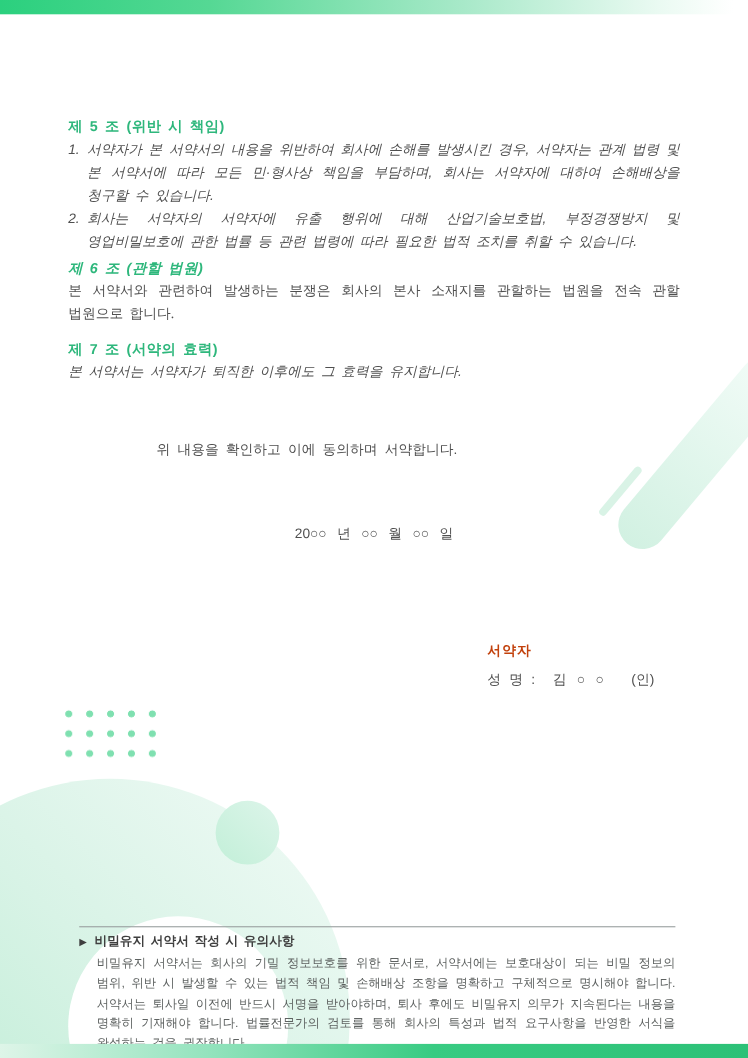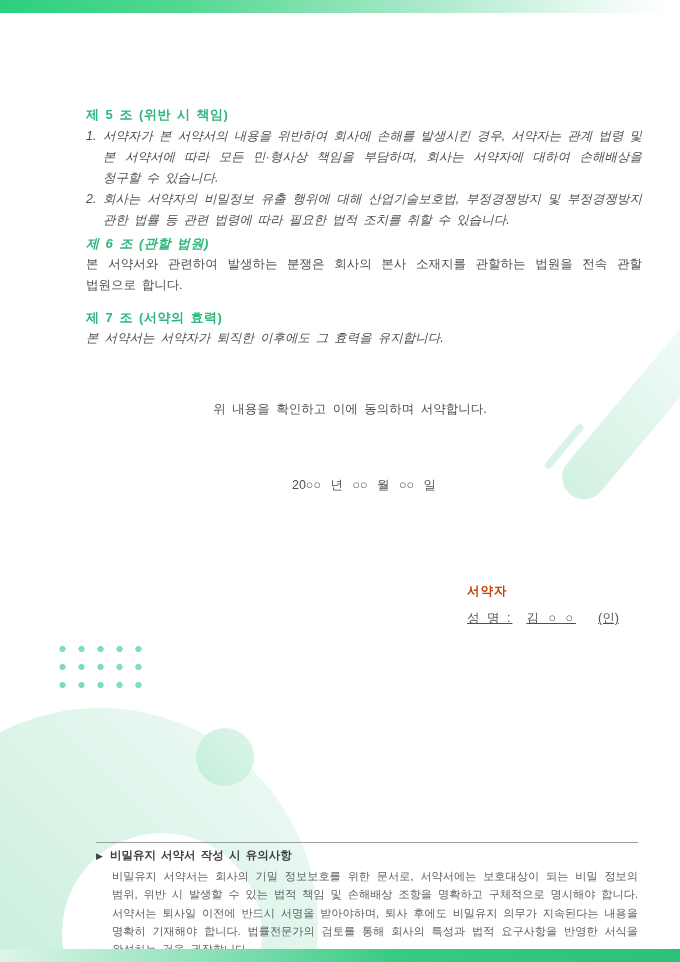--- a/index.html
+++ b/index.html
@@ -6,21 +6,20 @@
   html, body { background: #ffffff; }
   body { font-family: "Liberation Sans", "DejaVu Sans", sans-serif; }
 
   .page {
     position: relative;
     width: 680px;
     height: 962px;
     background: #ffffff;
     overflow: hidden;
     margin: 0 auto;
-    padding-left: 24px;
   }
 
   
   .top-bar {
     position: absolute; top: 0; left: 0;
     width: 680px; height: 13px;
     background: linear-gradient(90deg, #2bd07e 0%, #55d894 28%, #a8e9c9 62%, #eafaf2 88%, #ffffff 98%);
     z-index: 2;
   }
   .bottom-bar {
@@ -93,21 +92,20 @@
   }
 
   .statement {
     position: absolute;
     left: 0; top: 401px;
     width: 558px;
     text-align: center;
     color: #4f4f4f;
     font-size: 12.5px;
     word-spacing: 3px;
-    margin-left: 47px;
   }
 
   .date-line {
     position: absolute;
     left: 0; top: 477px;
     width: 680px;
     text-align: center;
     color: #4f4f4f;
     font-size: 12.5px;
     word-spacing: 6px;
@@ -122,21 +120,20 @@
   .signer-label {
     font-weight: bold;
     letter-spacing: 1px;
     color: #c2410c;
   }
   .signer-name-row {
     margin-top: 10px;
     display: flex;
     align-items: baseline;
     color: #4f4f4f;
-    text-decoration: underline;
   }
   .signer-name-label { letter-spacing: 2px; }
   .signer-name-value { margin-left: 14px; letter-spacing: 3px; }
   .signer-seal { margin-left: 22px; }
 
   
   .note-block {
     position: absolute;
     left: 72px; top: 842px;
     width: 542px;
@@ -211,21 +208,21 @@
   </svg>
 
   <div class="dots-pattern"></div>
 
   <div class="content">
 
     <div class="doc-col sec-title sec5-title">제 5 조 (위반 시 책임)</div>
 
     <ol class="doc-col pledge-list sec5-list">
       <li>서약자가 본 서약서의 내용을 위반하여 회사에 손해를 발생시킨 경우, 서약자는 관계 법령 및 본 서약서에 따라 모든 민·형사상 책임을 부담하며, 회사는 서약자에 대하여 손해배상을 청구할 수 있습니다.</li>
-      <li>회사는 서약자의 비밀정보 유출 행위에 대해 산업기술보호법, 부정경쟁방지 및 부정경쟁방지 관한 법률 등 관련 법령에 따라 필요한 법적 조치를 취할 수 있습니다.</li>
+      <li>회사는 서약자의 서약자에 유출 행위에 대해 산업기술보호법, 부정경쟁방지 및 영업비밀보호에 관한 법률 등 관련 법령에 따라 필요한 법적 조치를 취할 수 있습니다.</li>
     </ol>
 
     <div class="doc-col sec-title sec6-title">제 6 조 (관할 법원)</div>
     <p class="doc-col sec6-body">본 서약서와 관련하여 발생하는 분쟁은 회사의 본사 소재지를 관할하는 법원을 전속 관할 법원으로 합니다.</p>
 
     <div class="doc-col sec-title sec7-title">제 7 조 (서약의 효력)</div>
     <p class="doc-col sec7-body">본 서약서는 서약자가 퇴직한 이후에도 그 효력을 유지합니다.</p>
 
     <div class="statement">위 내용을 확인하고 이에 동의하며 서약합니다.</div>
 

